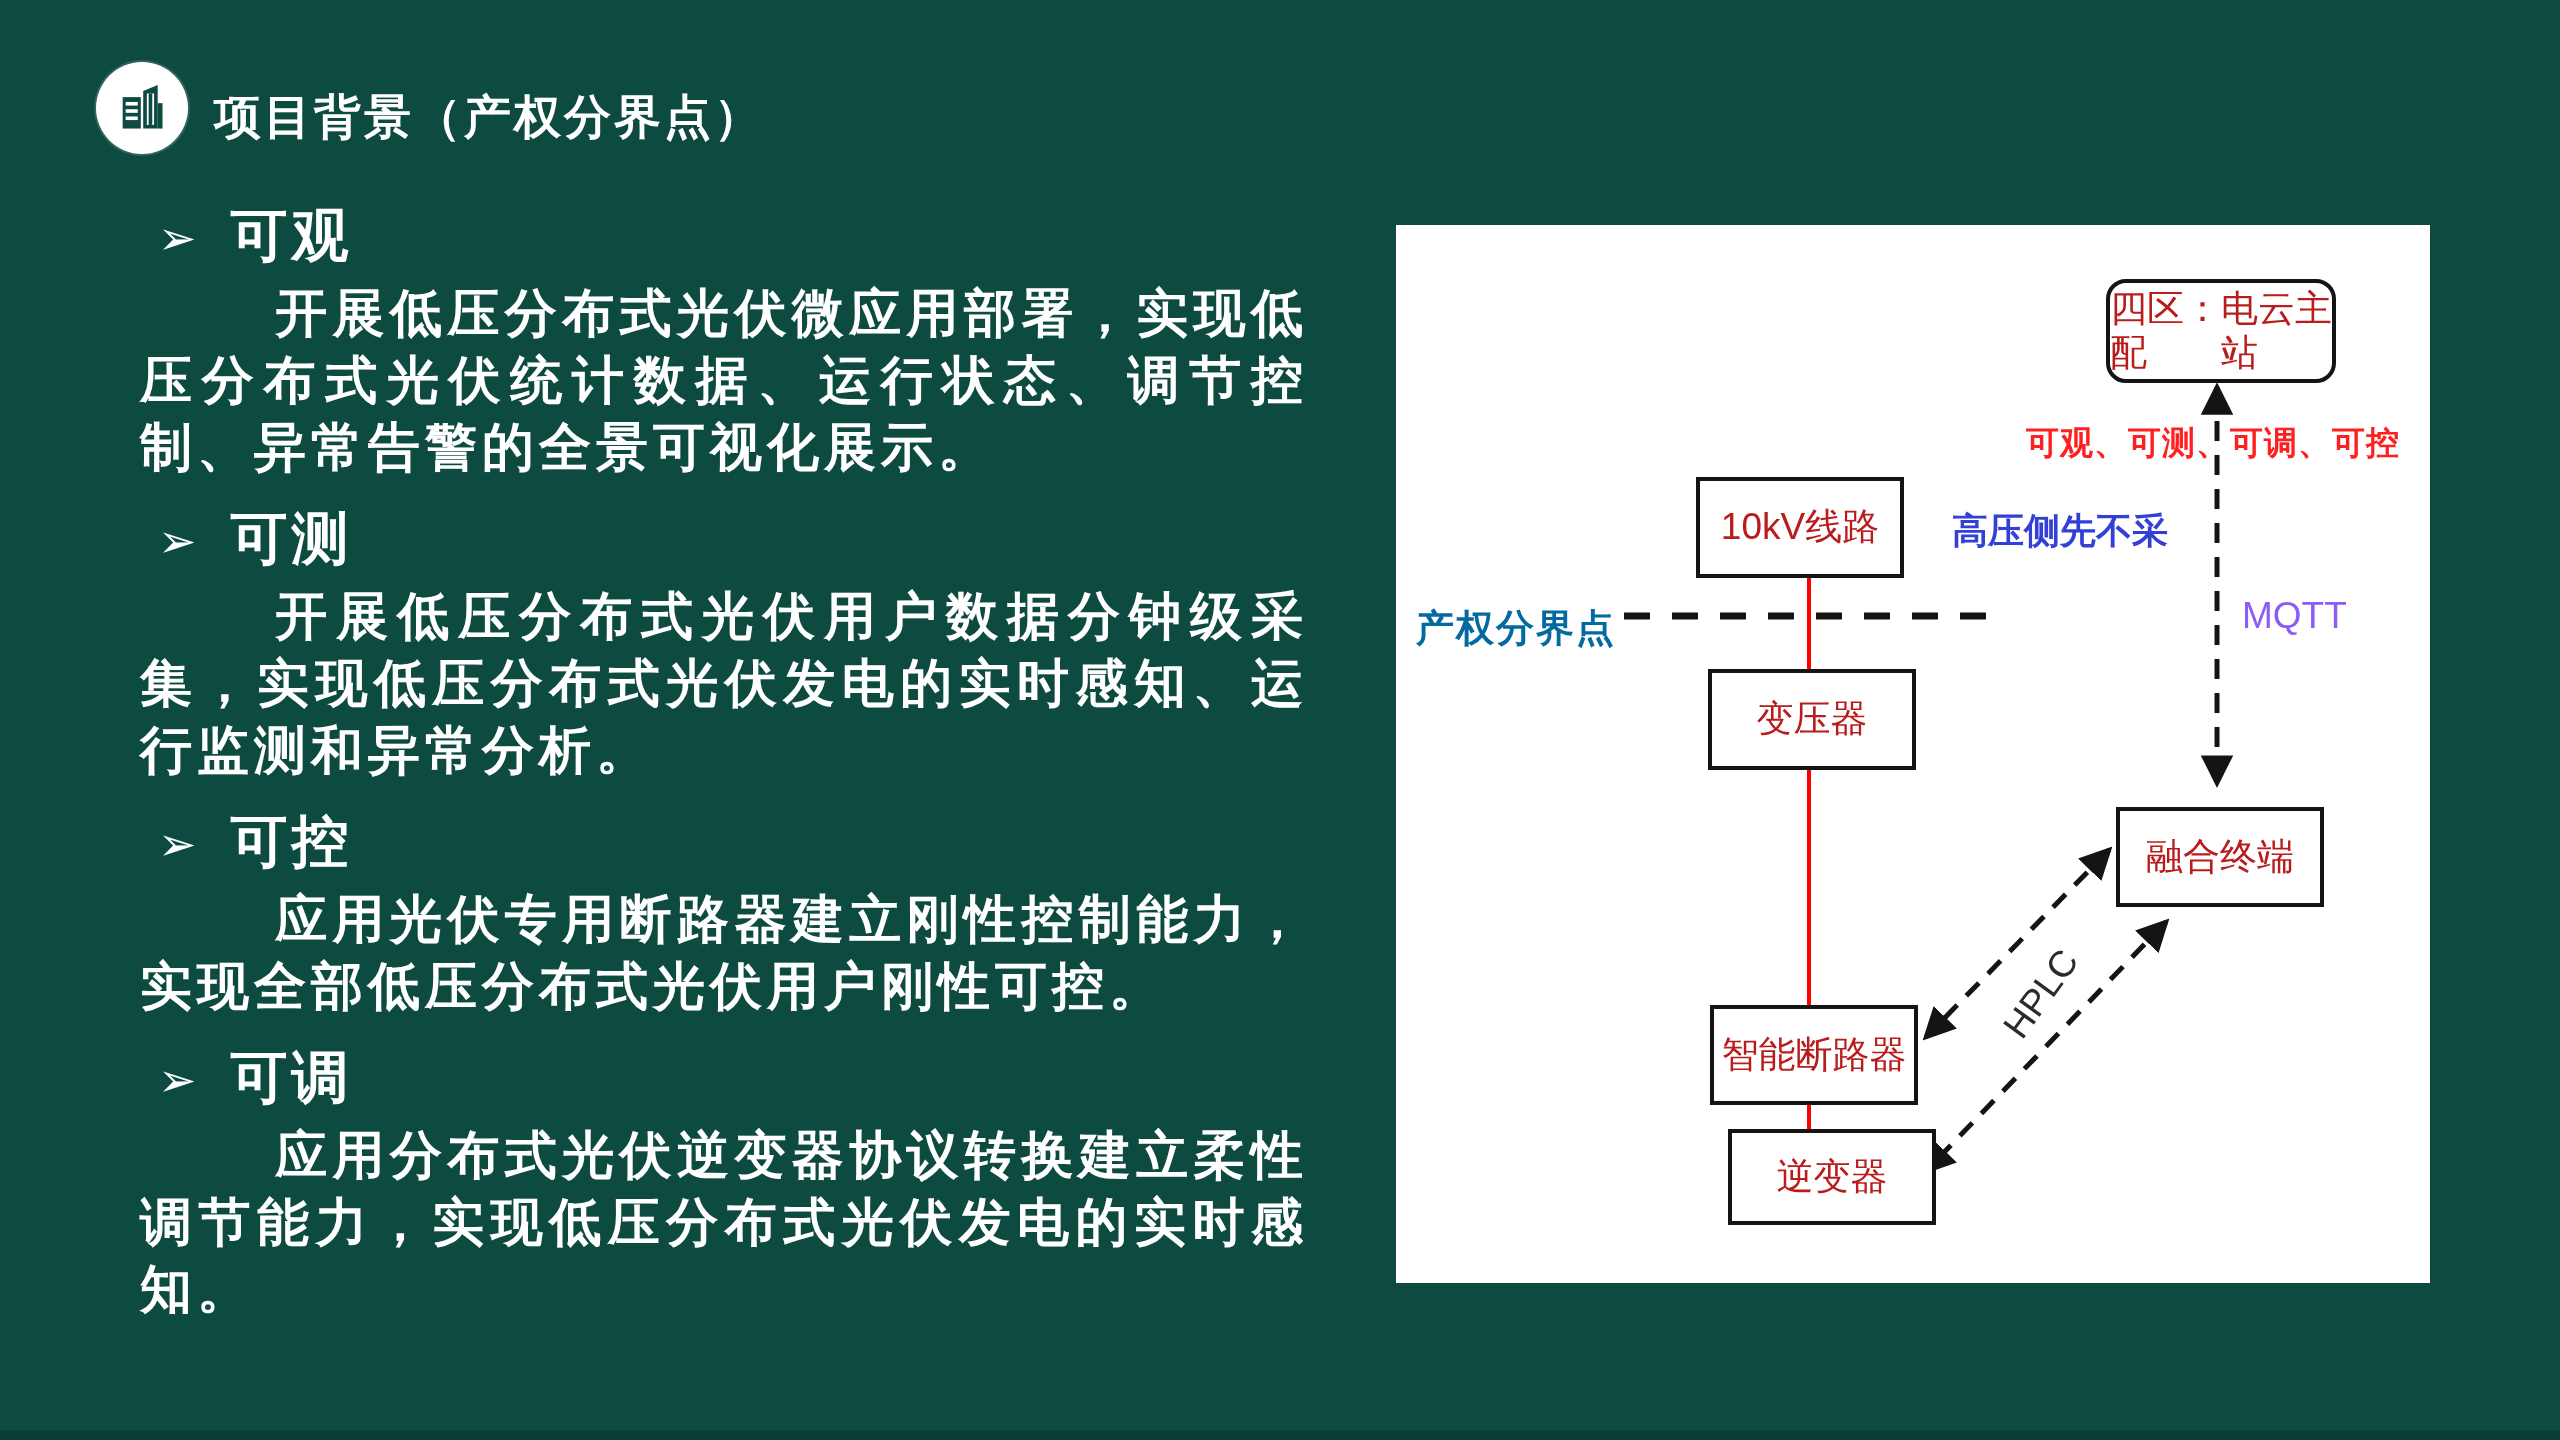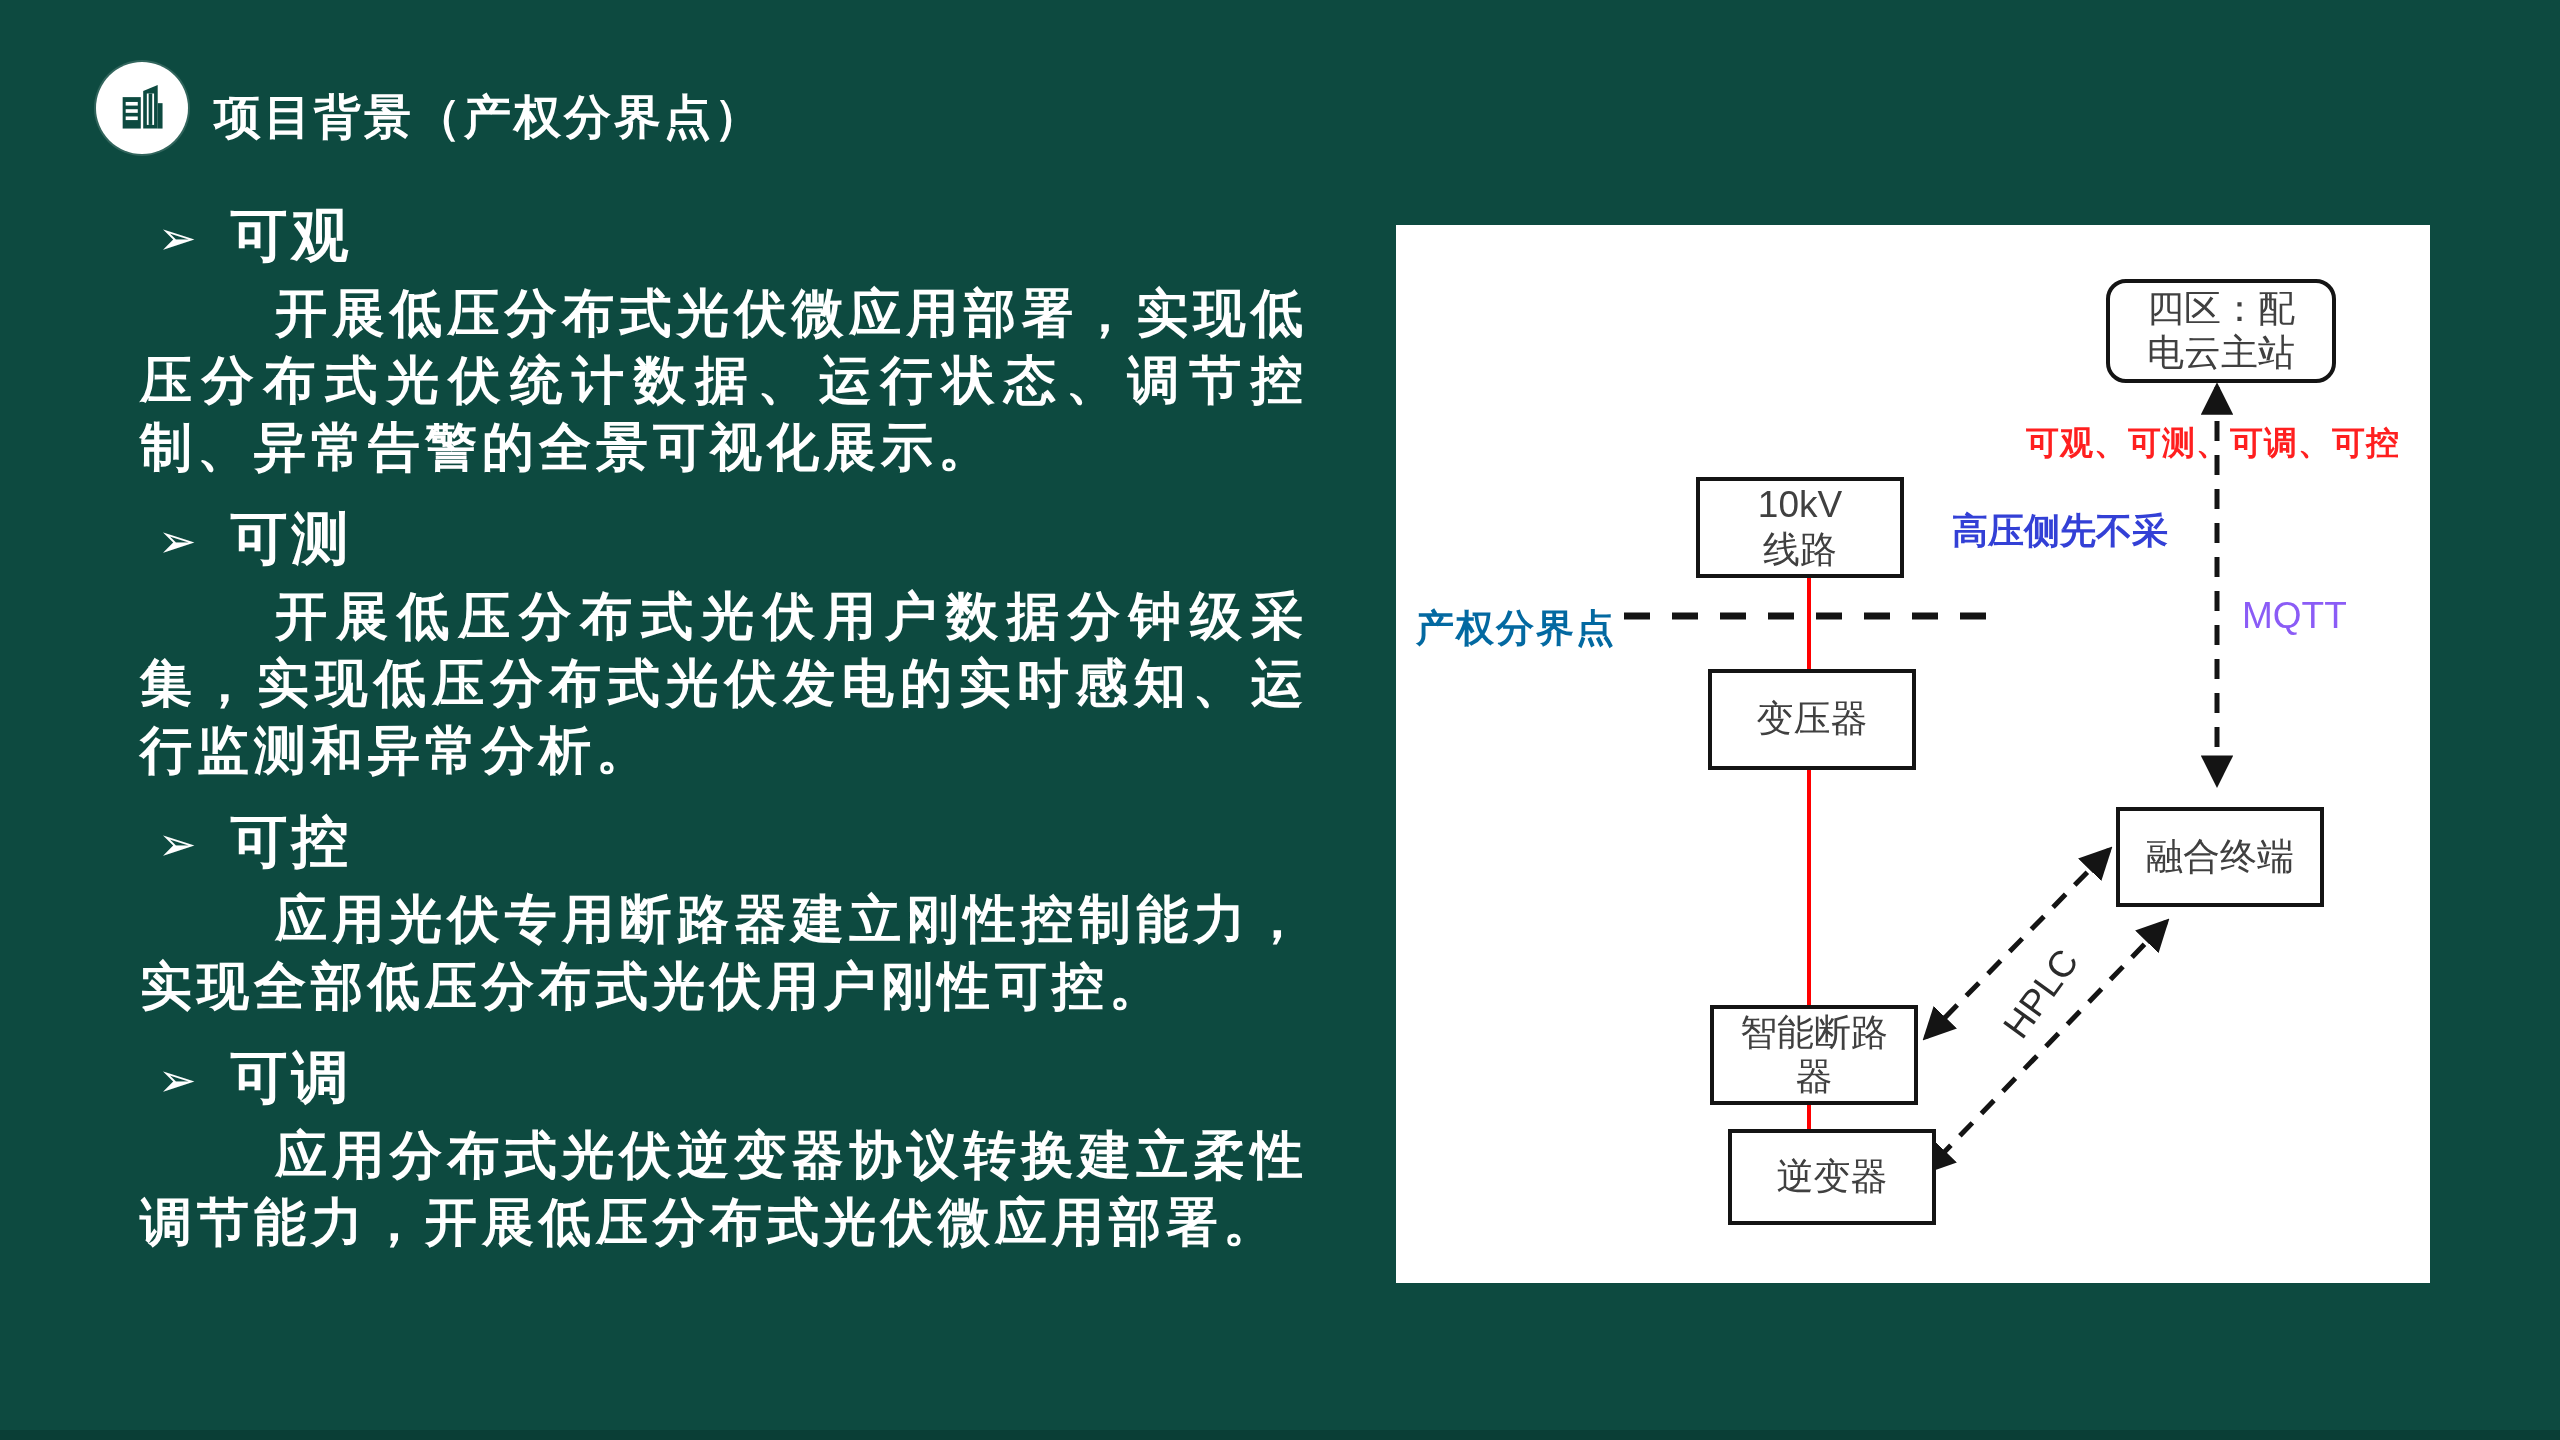--- a/index.html
+++ b/index.html
@@ -30,22 +30,22 @@
     text-align:justify;
   }
   
   .panel{
     position:absolute;left:1396px;top:225px;width:1034px;height:1058px;
     background:#ffffff;
   }
   .panel svg.wires{position:absolute;left:0;top:0;width:100%;height:100%;}
   .node{
     position:absolute;background:#ffffff;border:4px solid #141414;
-    display:flex;flex-direction:column;align-items:center;justify-content:center;
-    color:#404040;font-size:37px;line-height:1.2;text-align:right;
+    display:flex;flex-direction:row;align-items:center;justify-content:center;
+    color:#b91c1c;font-size:37px;line-height:1.2;text-align:left;
   }
   .node.rounded{border-radius:20px;}
   .dlabel{position:absolute;white-space:nowrap;}
   .lbl-capabilities{left:630px;top:196px;color:#FF1F1F;font-size:33px;font-weight:600;letter-spacing:1px;}
   .lbl-hv{left:556px;top:282px;color:#3340D6;font-size:36px;font-weight:600;}
   .lbl-boundary{left:20px;top:378px;color:#0369a1;font-size:38px;font-weight:bold;letter-spacing:2px;}
   .lbl-mqtt{left:846px;top:370px;color:#8b5cf6;font-size:37px;}
   .lbl-hplc{left:596px;top:748px;color:#2b2b2b;font-size:37px;transform:rotate(-54deg);}
   .bottom-bar{position:absolute;left:0;bottom:0;width:2560px;height:10px;background:#0A3E36;}
 </style>
@@ -96,21 +96,21 @@
       <span class="bullet-label">可控</span>
     </div>
     <p class="bullet-body">应用光伏专用断路器建立刚性控制能力，实现全部低压分布式光伏用户刚性可控。</p>
   </div>
 
   <div class="bullet">
     <div class="bullet-head">
       <span class="bullet-arrow">➢</span>
       <span class="bullet-label">可调</span>
     </div>
-    <p class="bullet-body">应用分布式光伏逆变器协议转换建立柔性调节能力，开展低压分布式光伏微应用部署。</p>
+    <p class="bullet-body">应用分布式光伏逆变器协议转换建立柔性调节能力，实现低压分布式光伏发电的实时感知。</p>
   </div>
 
 </div>
 
 <div class="panel">
 
   <svg class="wires" viewBox="0 0 1034 1058">
     <defs>
       <marker id="arr" viewBox="0 0 10 10" refX="8.5" refY="5" markerWidth="6.5" markerHeight="6.5" orient="auto-start-reverse">
         <path d="M0,0 L10,5 L0,10 z" fill="#141414"></path>

